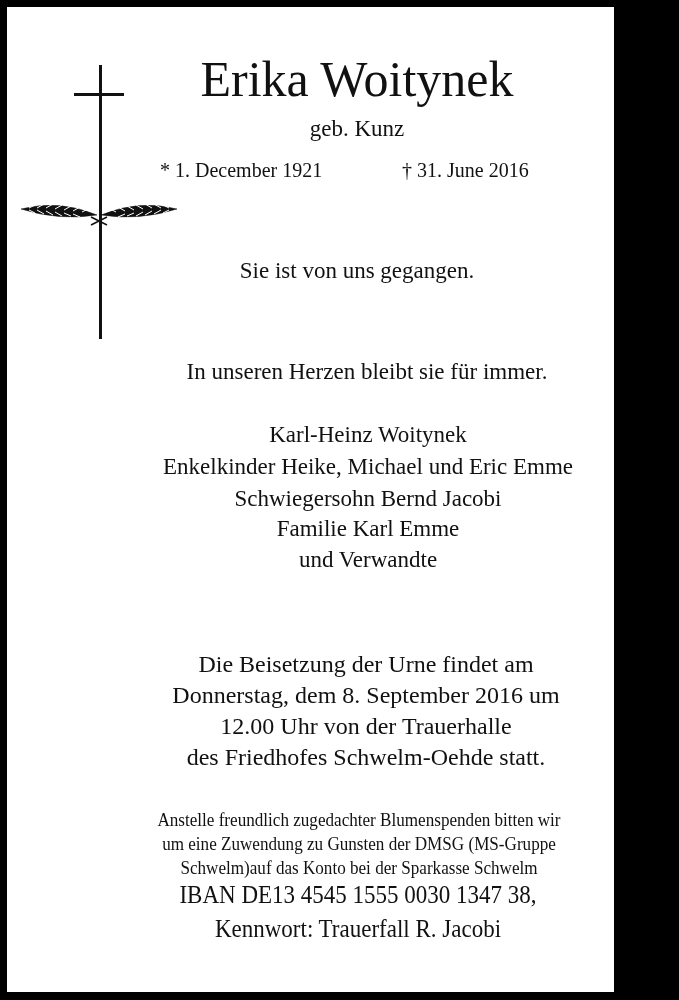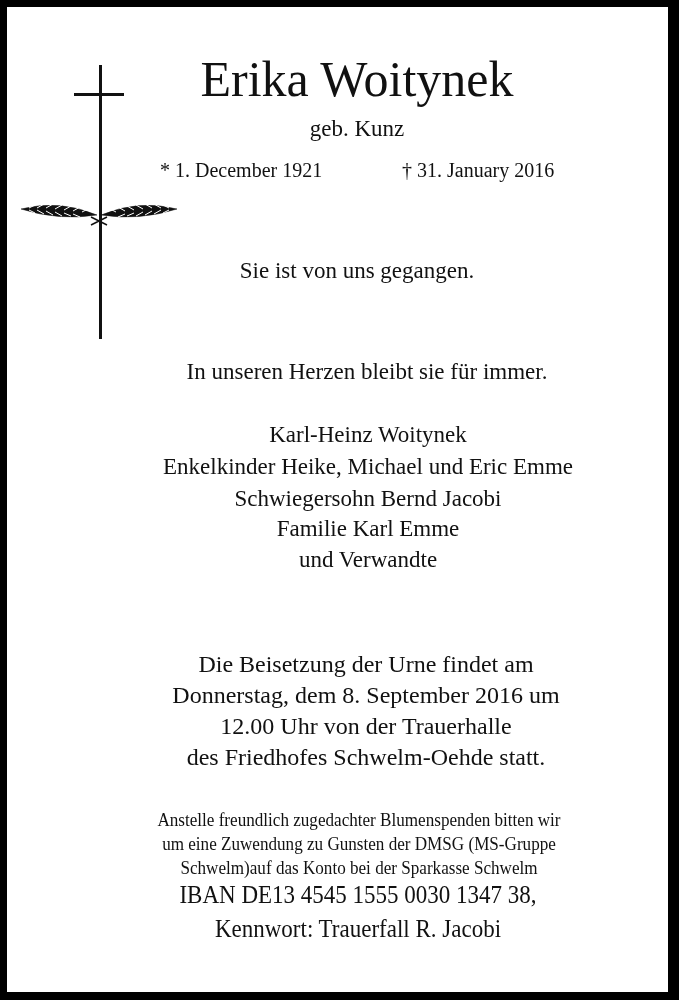--- a/index.html
+++ b/index.html
@@ -1,17 +1,17 @@
 <!DOCTYPE html>
 <html><head>
 <meta charset="utf-8">
 <style>
   html, body { margin: 0; padding: 0; }
   body { width: 679px; height: 1000px; background: #000; position: relative; overflow: hidden; }
-  .frame { position: absolute; left: 7px; top: 7px; width: 661px; height: 985px; background: #fff; }
+  .frame { position: absolute; left: 7px; top: 7px; width: 607px; height: 985px; background: #fff; }
   .line {
     position: absolute; white-space: nowrap; color: #111;
     font-family: "Liberation Serif", "DejaVu Serif", serif;
     transform-origin: center bottom; line-height: 1;
   }
   .cross-v { position: absolute; left: 92px; top: 58px; width: 3px; height: 274px; background: #111; }
   .cross-h { position: absolute; left: 67px; top: 86px; width: 50px; height: 3px; background: #111; }
   .leaves { position: absolute; left: 12px; top: 188px; }
 </style>
 </head>
@@ -37,21 +37,21 @@
     </g>
     <g stroke="#111" stroke-width="1.5">
       <path d="M72 30 L88 22 M88 30 L72 22"></path>
     </g>
   </svg>
 
   <div class="line" style="left:0; width:700px; text-align:center; top:47px; font-size:50px;">Erika Woitynek</div>
   <div class="line" style="left:0; width:700px; text-align:center; top:110px; font-size:23px;">geb. Kunz</div>
 
   <div class="line" style="left:153px; top:153px; font-size:20px;">* 1. December 1921</div>
-  <div class="line" style="left:395px; top:153px; font-size:20px;">† 31. January 2016</div>
+  <div class="line" style="left:395px; top:153px; font-size:20px;">† 31. June 2016</div>
 
   <div class="line" style="left:0; width:700px; text-align:center; top:252px; font-size:23px;">Sie ist von uns gegangen.</div>
 
   <div class="line" style="left:0; width:720px; text-align:center; top:353px; font-size:23px;">In unseren Herzen bleibt sie für immer.</div>
 
   <div class="line" style="left:0; width:722px; text-align:center; top:416px; font-size:23px;">Karl-Heinz Woitynek</div>
   <div class="line" style="left:0; width:722px; text-align:center; top:448px; font-size:23px;">Enkelkinder Heike, Michael und Eric Emme</div>
   <div class="line" style="left:0; width:722px; text-align:center; top:480px; font-size:23px;">Schwiegersohn Bernd Jacobi</div>
   <div class="line" style="left:0; width:722px; text-align:center; top:510px; font-size:23px;">Familie Karl Emme</div>
   <div class="line" style="left:0; width:722px; text-align:center; top:541px; font-size:23px;">und Verwandte</div>

